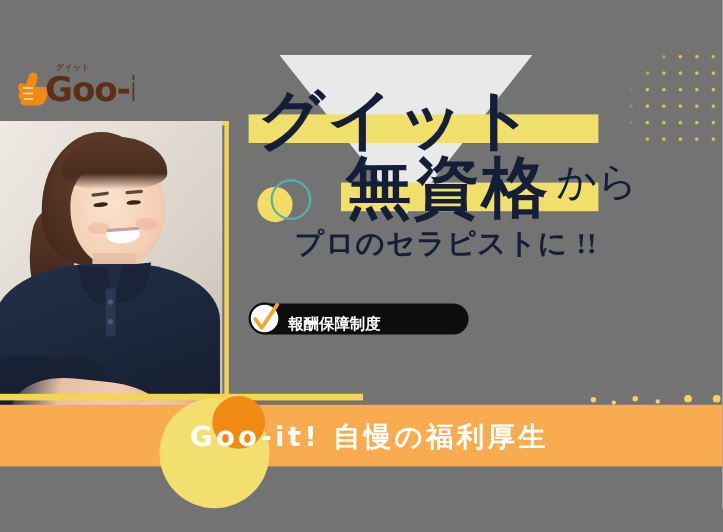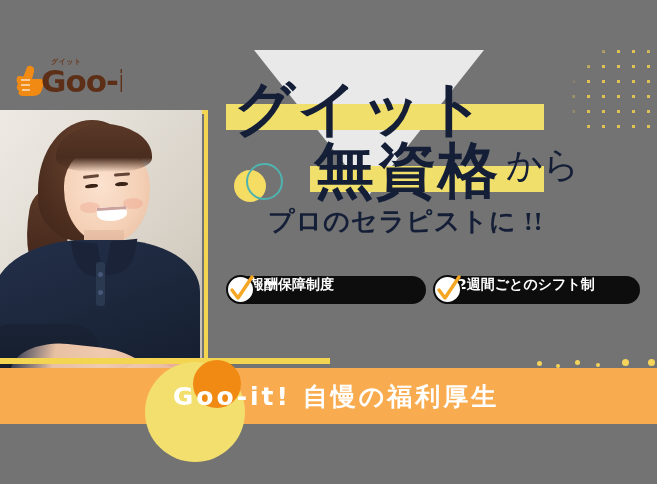--- a/index.html
+++ b/index.html
@@ -180,23 +180,23 @@
     position:relative;z-index:12;
     font-family:"Liberation Serif","DejaVu Serif",serif;
     font-size:26px;font-weight:700;color:#141f37;
     white-space:nowrap;margin-top:2px;margin-left:36px;letter-spacing:1px;
   }
 
   
   .badges{position:absolute;left:228px;top:276px;width:420px;z-index:14;}
   .badge-row{display:flex;gap:9px;margin-bottom:8px;}
   .badge{
-    position:relative;display:flex;align-items:flex-start;
+    position:relative;display:flex;align-items:flex-end;
     height:28px;background:#0d0d0d;border-radius:14px;
-    padding:0 14px 0 22px;box-sizing:border-box;
+    padding:0 14px 0 34px;box-sizing:border-box;
   }
   .badge.w1{width:198px;}
   .badge.w2{width:205px;}
   .badge-label{
     color:#ffffff;font-size:14px;font-weight:700;white-space:nowrap;
     font-family:"DejaVu Sans","Liberation Sans",sans-serif;
   }
   .check-wrap{
     position:absolute;left:-4px;top:-3px;width:34px;height:34px;
   }
@@ -301,29 +301,20 @@
     <div class="badge-row">
       <div class="badge w1">
         <span class="check-wrap">
           <span class="ring"></span>
           <svg width="34" height="34" viewBox="0 0 34 34">
               <path d="M8 17 l6 8 L28 4" stroke="#f5a623" stroke-width="3.4" fill="none" stroke-linecap="round" stroke-linejoin="round"></path>
             </svg>
         </span>
         <span class="badge-label">報酬保障制度</span>
       </div>
-      <div class="badge w2">
-        <span class="check-wrap">
-          <span class="ring"></span>
-          <svg width="34" height="34" viewBox="0 0 34 34">
-              <path d="M8 17 l6 8 L28 4" stroke="#f5a623" stroke-width="3.4" fill="none" stroke-linecap="round" stroke-linejoin="round"></path>
-            </svg>
-        </span>
-        <span class="badge-label">2週間ごとのシフト制</span>
-      </div>
     </div>
     <div class="badge-row">
     </div>
   </div>
 
   <div class="banner-stripe"></div>
   <div class="banner"></div>
   <div class="banner-text">Goo-it! 自慢の福利厚生</div>
 
 </div>

